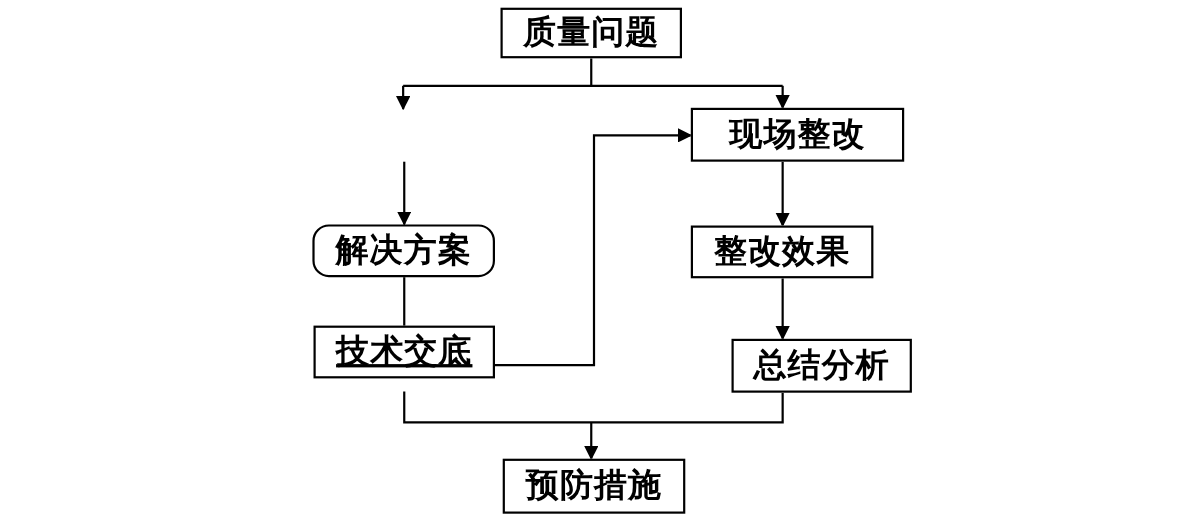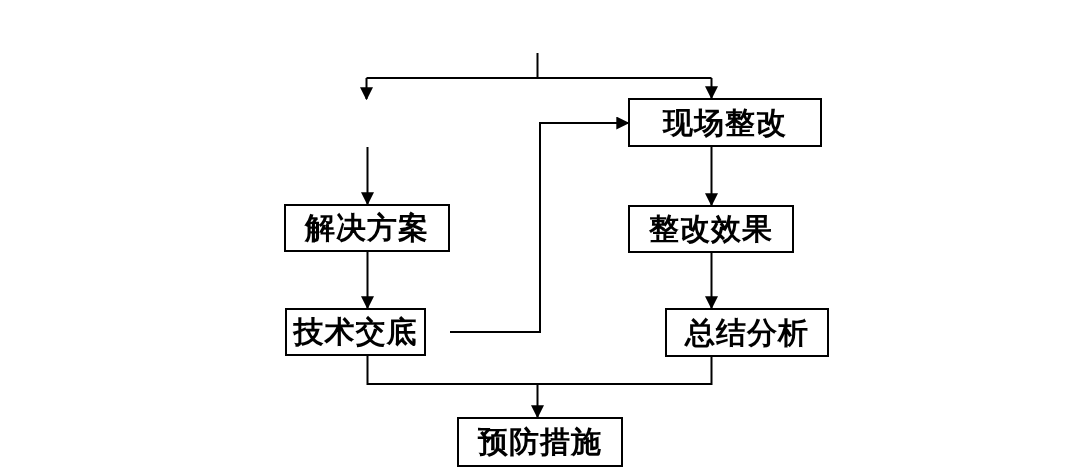--- a/index.html
+++ b/index.html
@@ -33,22 +33,22 @@
     letter-spacing: 1px;
     display: flex;
     align-items: center;
     justify-content: center;
     white-space: nowrap;
     line-height: 1;
   }
   
   .n-quality        { left: 455px; top:   7px; width: 165px; height: 46px; }
   .n-cause          { left: 285px; top:  99px; width: 165px; height: 48px; }
-  .n-solution       { left: 284px; top: 204px; width: 166px; height: 48px; }
-  .n-technical      { left: 285px; top: 308px; width: 141px; height: 48px; }
+  .n-solution       { left: 284px; top: 204px; width: 166px; height: 48px; border-radius: 15px; }
+  .n-technical      { left: 285px; top: 296px; width: 165px; height: 48px; text-decoration: underline; }
   .n-rectify        { left: 628px; top:  98px; width: 194px; height: 49px; }
   .n-effect         { left: 628px; top: 205px; width: 166px; height: 48px; }
   .n-summary        { left: 665px; top: 308px; width: 164px; height: 49px; }
   .n-prevent        { left: 457px; top: 417px; width: 166px; height: 50px; }
   .edge {
     stroke: #000000;
     stroke-width: 2;
     fill: none;
   }
 </style>
@@ -80,20 +80,21 @@
 
     <path class="edge" d="M 711.5 147 L 711.5 205" marker-end="url(#arrow)"></path>
 
     <path class="edge" d="M 711.5 253 L 711.5 308" marker-end="url(#arrow)"></path>
 
     <path class="edge" d="M 367.5 356 L 367.5 384 L 711.5 384 L 711.5 357"></path>
 
     <path class="edge" d="M 537.5 384 L 537.5 417" marker-end="url(#arrow)"></path>
   </svg>
 
+  <div class="node n-quality">质量问题</div>
 
 
   <div class="node n-solution">解决方案</div>
 
   <div class="node n-technical">技术交底</div>
 
   <div class="node n-rectify">现场整改</div>
 
   <div class="node n-effect">整改效果</div>
 

